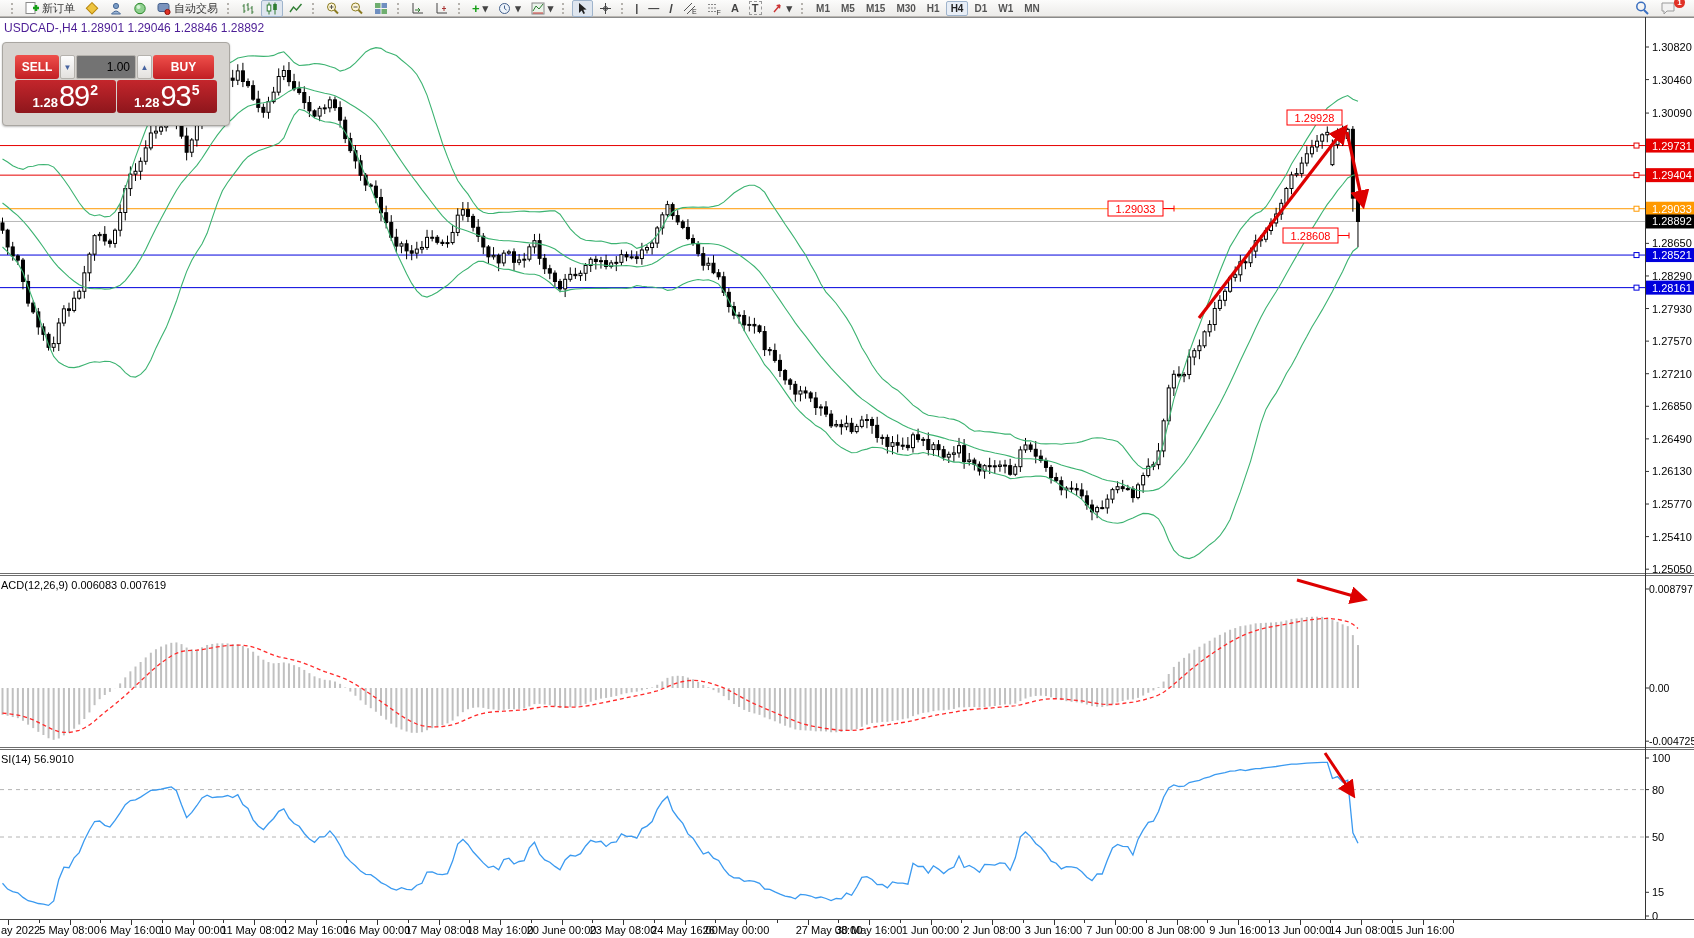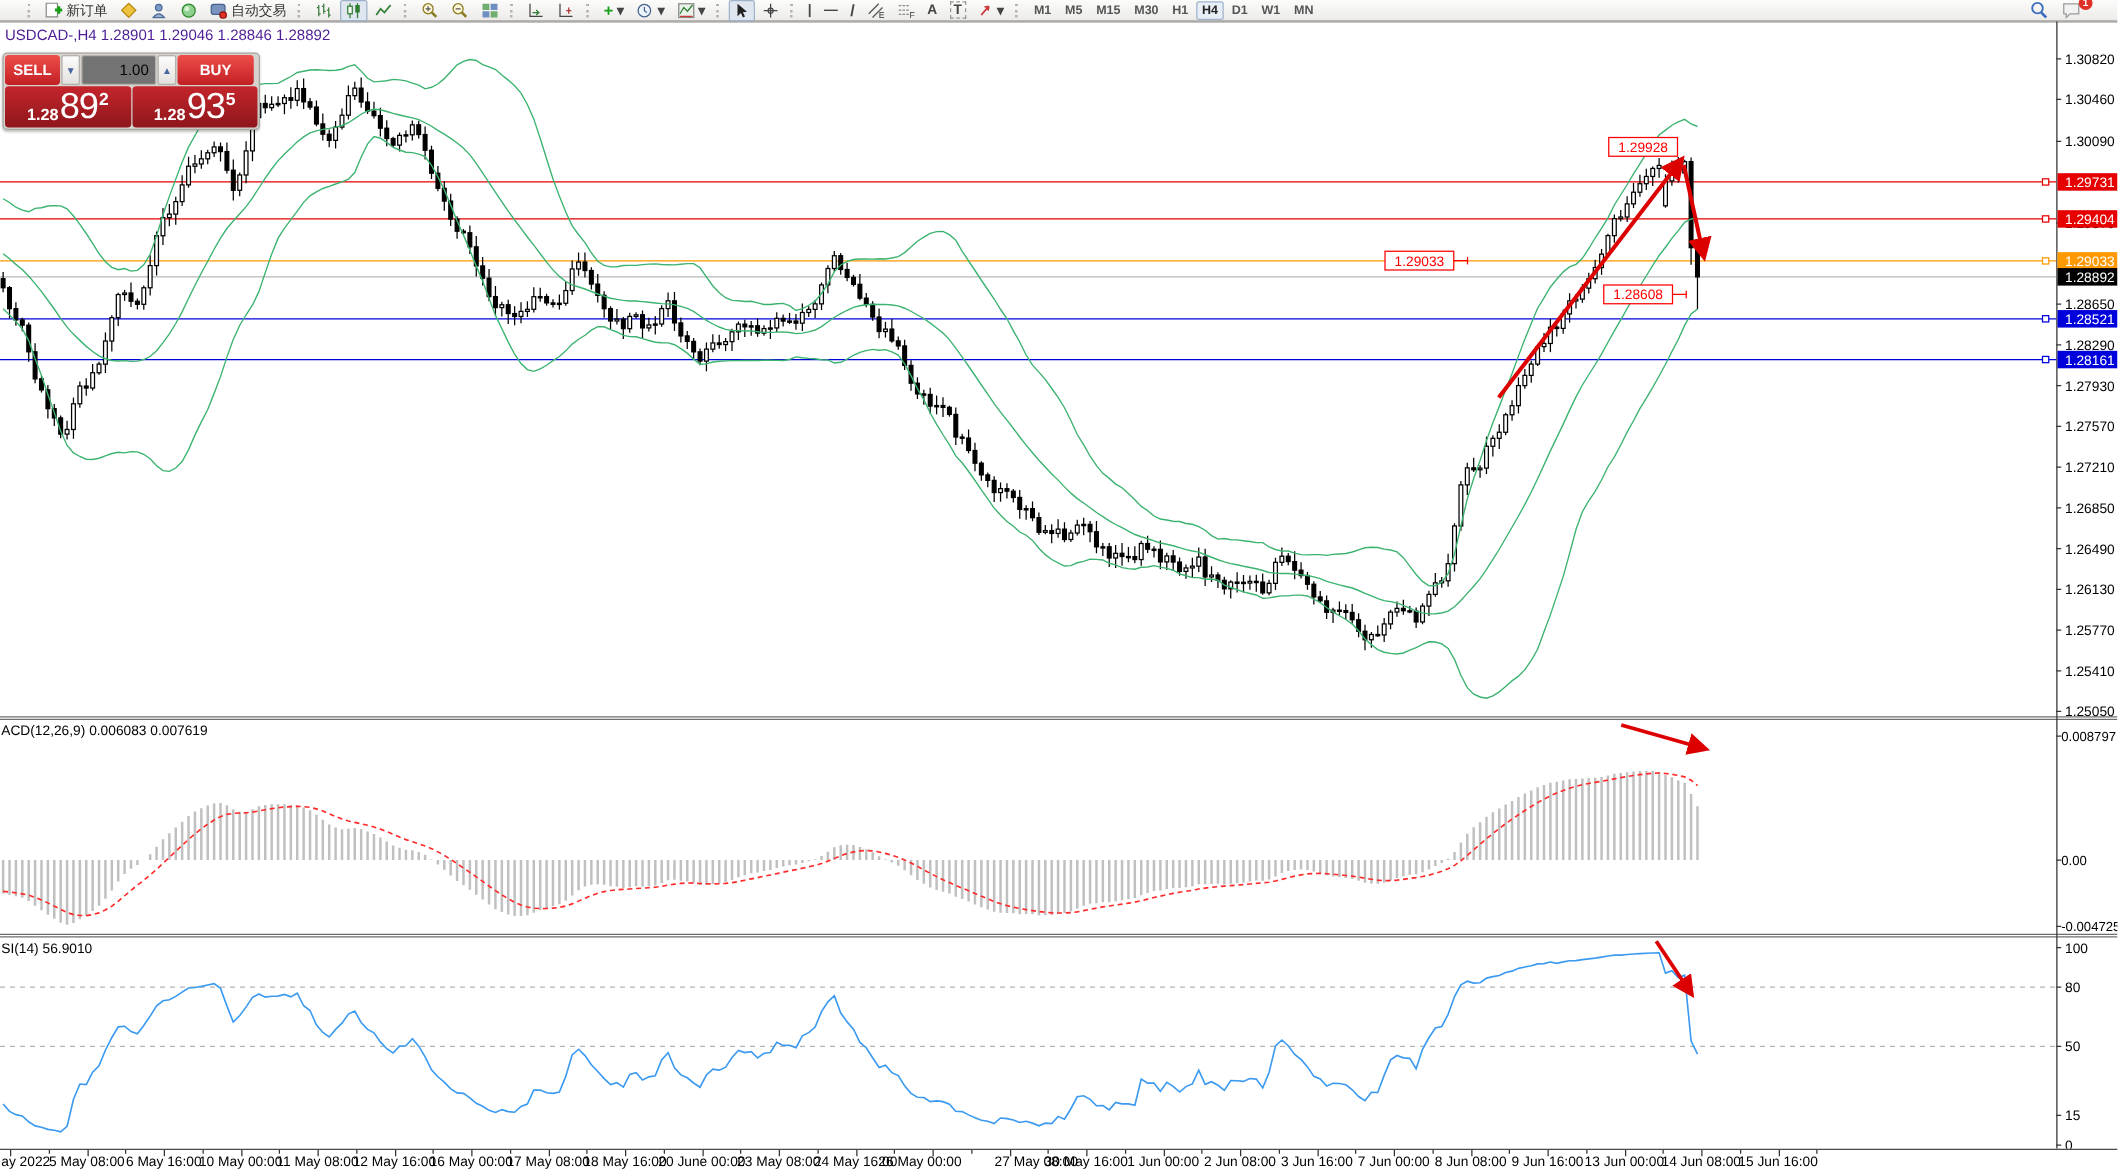--- a/index.html
+++ b/index.html
@@ -1,20 +1,20 @@
 <!DOCTYPE html>
 <html><head>
 <meta charset="utf-8">
 <style>
   html,body{margin:0;padding:0;}
   body{width:1694px;height:938px;position:relative;overflow:hidden;background:#fff;
        font-family:"Liberation Sans",sans-serif;}
   
   .toolbar{position:absolute;top:0;left:0;width:1694px;height:17px;z-index:5;
-           display:flex;align-items:center;gap:2px;padding:0 19px;box-sizing:border-box;
+           display:flex;align-items:center;gap:2px;padding:0 8px;box-sizing:border-box;
            background:linear-gradient(#fcfcfb,#ecebe9);border-bottom:1px solid #b9b6b2;
            font-size:11px;color:#333;}
   .grip{width:3px;height:11px;border-left:2px dotted #b5b2ad;margin:0 3px;}
   .tb{display:inline-flex;align-items:center;gap:3px;height:15px;padding:0 3px;
       border:1px solid transparent;border-radius:2px;background:transparent;cursor:default;
       font-size:11px;color:#333;white-space:nowrap;}
   .tb.active{background:#dfe6ef;border-color:#9fb4cc;}
   .tb svg{display:block}
   .tf{font-size:10px;font-weight:bold;color:#555;padding:1px 4px;border:1px solid transparent;border-radius:2px;}
   .tf.active{background:#e8eef6;border-color:#9fb4cc;color:#222;}
@@ -24,21 +24,21 @@
          font-weight:bold;border-radius:50%;width:11px;height:11px;line-height:11px;text-align:center;}
   .glyph{font-size:11px;color:#444;font-weight:bold}
   
   #csvg{position:absolute;top:0;left:0;z-index:0;}
   .ohlc-title{position:absolute;left:4px;top:21px;z-index:3;font-size:12px;color:#4c1d95;}
   .ind-label{position:absolute;left:1px;z-index:3;font-size:11px;color:#000;}
   #macd-label{top:579px}
   #rsi-label{top:753px}
   
   .one-click{position:absolute;left:2px;top:42px;width:202px;z-index:4;
-             background:#d6d3cf;border:1px solid #a9a6a1;border-radius:4px;padding:1px;
+             background:#d6d3cf;border:1px solid #a9a6a1;border-radius:4px;padding:12px;
              box-shadow:0 1px 2px rgba(0,0,0,.25);}
   .oc-row1{display:flex;gap:1px;height:24px;}
   .oc-btn{flex:0 0 auto;display:flex;align-items:center;justify-content:center;color:#fff;
           font-size:12px;font-weight:bold;background:linear-gradient(#ef4f4a,#c21f24);
           border-radius:3px;}
   .oc-sell{width:44px}.oc-buy{width:61px}
   .oc-spin{width:15px;background:linear-gradient(#fdfdfd,#e3e1de);border:1px solid #b5b2ad;
            box-sizing:border-box;display:flex;align-items:center;justify-content:center;
            color:#4664a0;font-size:8px;border-radius:2px;}
   .oc-vol{width:60px;background:#737373;border:1px solid #b5b2ad;box-sizing:border-box;

